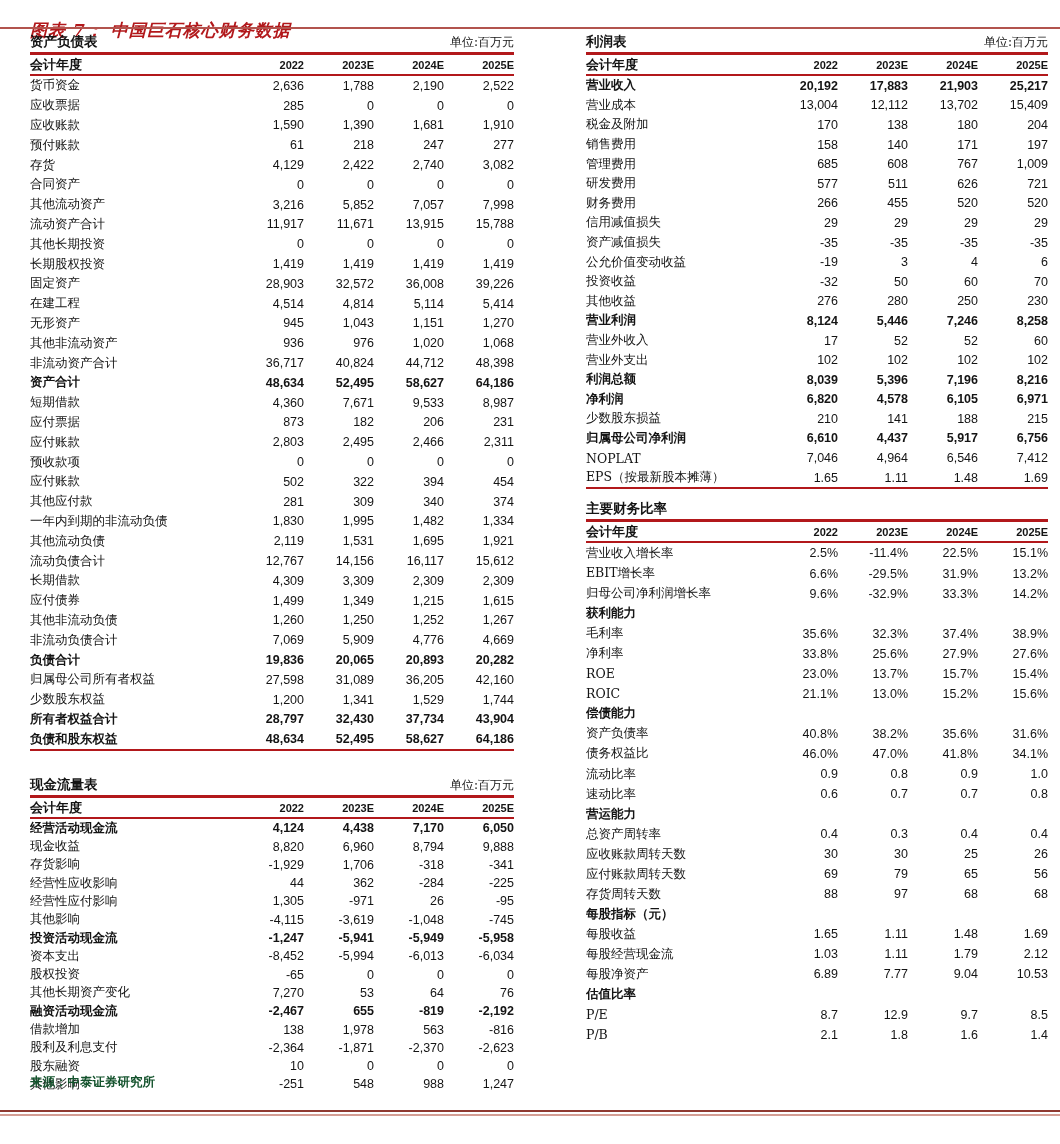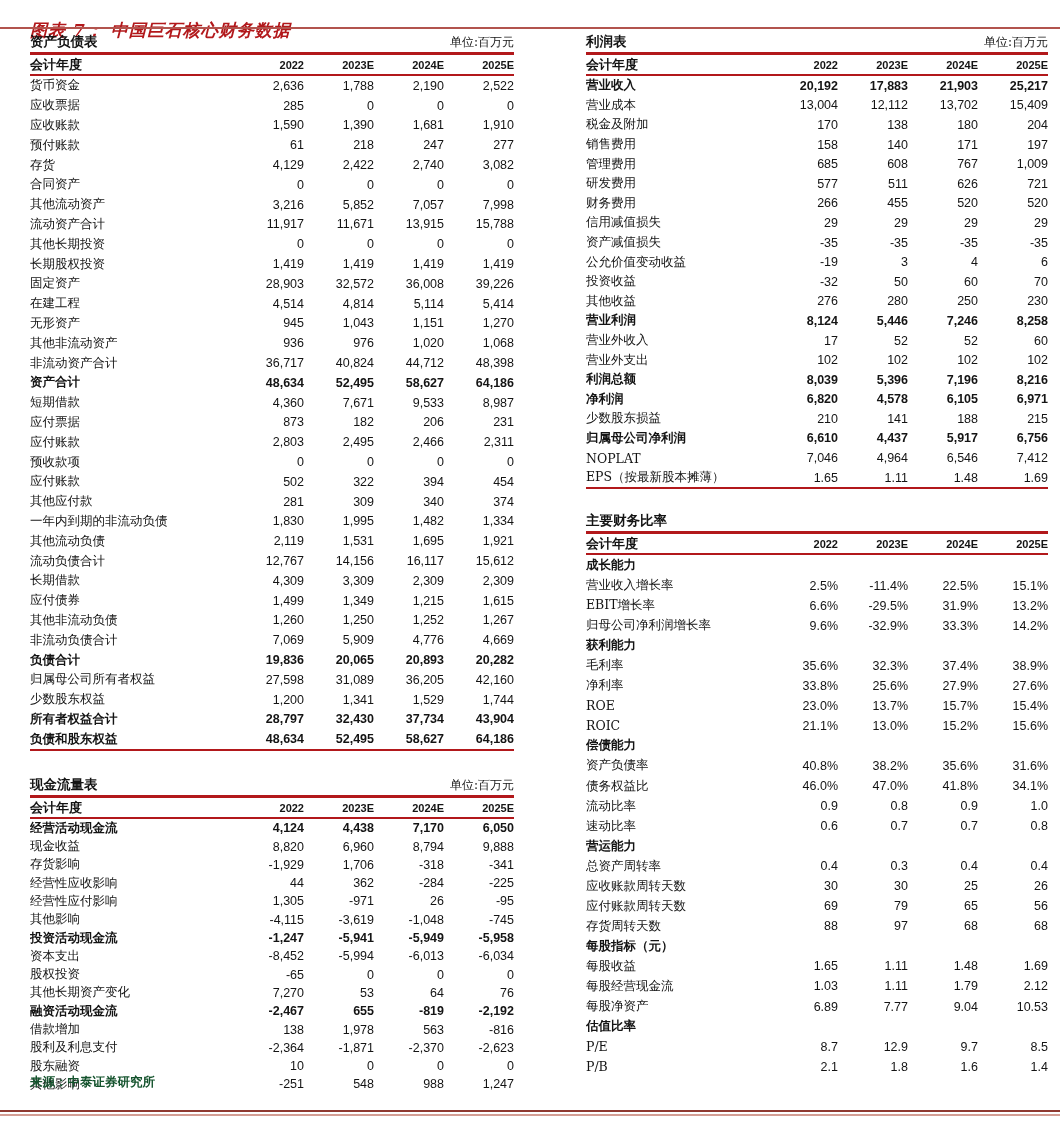--- a/index.html
+++ b/index.html
@@ -47,21 +47,21 @@
   .row { height:var(--rowh, 19.8px); }
   .row .label { font-size:12.5px; white-space:nowrap; overflow:hidden; }
   .row .val { font-size:12.5px; white-space:nowrap; }
   .row.bold .label, .row.bold .val { font-weight:bold; }
 
   .end-rule { border-top:2.5px solid #b2181b; }
 
   .balance { --rowh:19.8px; }
   .income  { --rowh:19.6px; }
   .cash    { --rowh:18.3px; margin-top:26px; }
-  .ratios  { --rowh:20.05px; margin-top:24px; }
+  .ratios  { --rowh:20.05px; margin-top:12px; }
 
   .bottom-rule {
     position:absolute; left:0; top:1110px; width:1060px; height:6px;
     border-top:2px solid #8f3a31; border-bottom:2px solid #d49e94;
   }
   .source {
     position:absolute; left:30px; top:1074px;
     font-size:12.5px; font-weight:bold; color:#14532d; white-space:nowrap;
   }
 </style>
@@ -697,27 +697,20 @@
       </div>
       <div class="grid-row year-row">
         <span class="label">会计年度</span>
         <span class="val">2022</span>
         <span class="val">2023E</span>
         <span class="val">2024E</span>
         <span class="val">2025E</span>
       </div>
       <div>
 
-          <div class="grid-row row bold">
-            <span class="label">成长能力</span>
-            <span class="val"></span>
-            <span class="val"></span>
-            <span class="val"></span>
-            <span class="val"></span>
-          </div>
 
           <div class="grid-row row">
             <span class="label">营业收入增长率</span>
             <span class="val">2.5%</span>
             <span class="val">-11.4%</span>
             <span class="val">22.5%</span>
             <span class="val">15.1%</span>
           </div>
 
           <div class="grid-row row">

